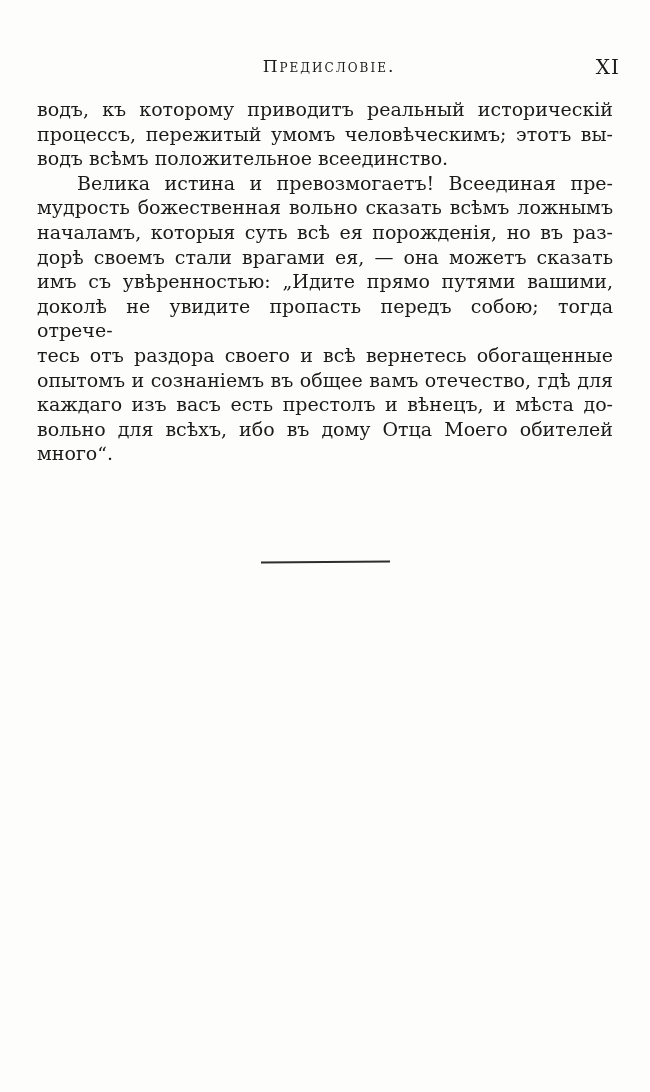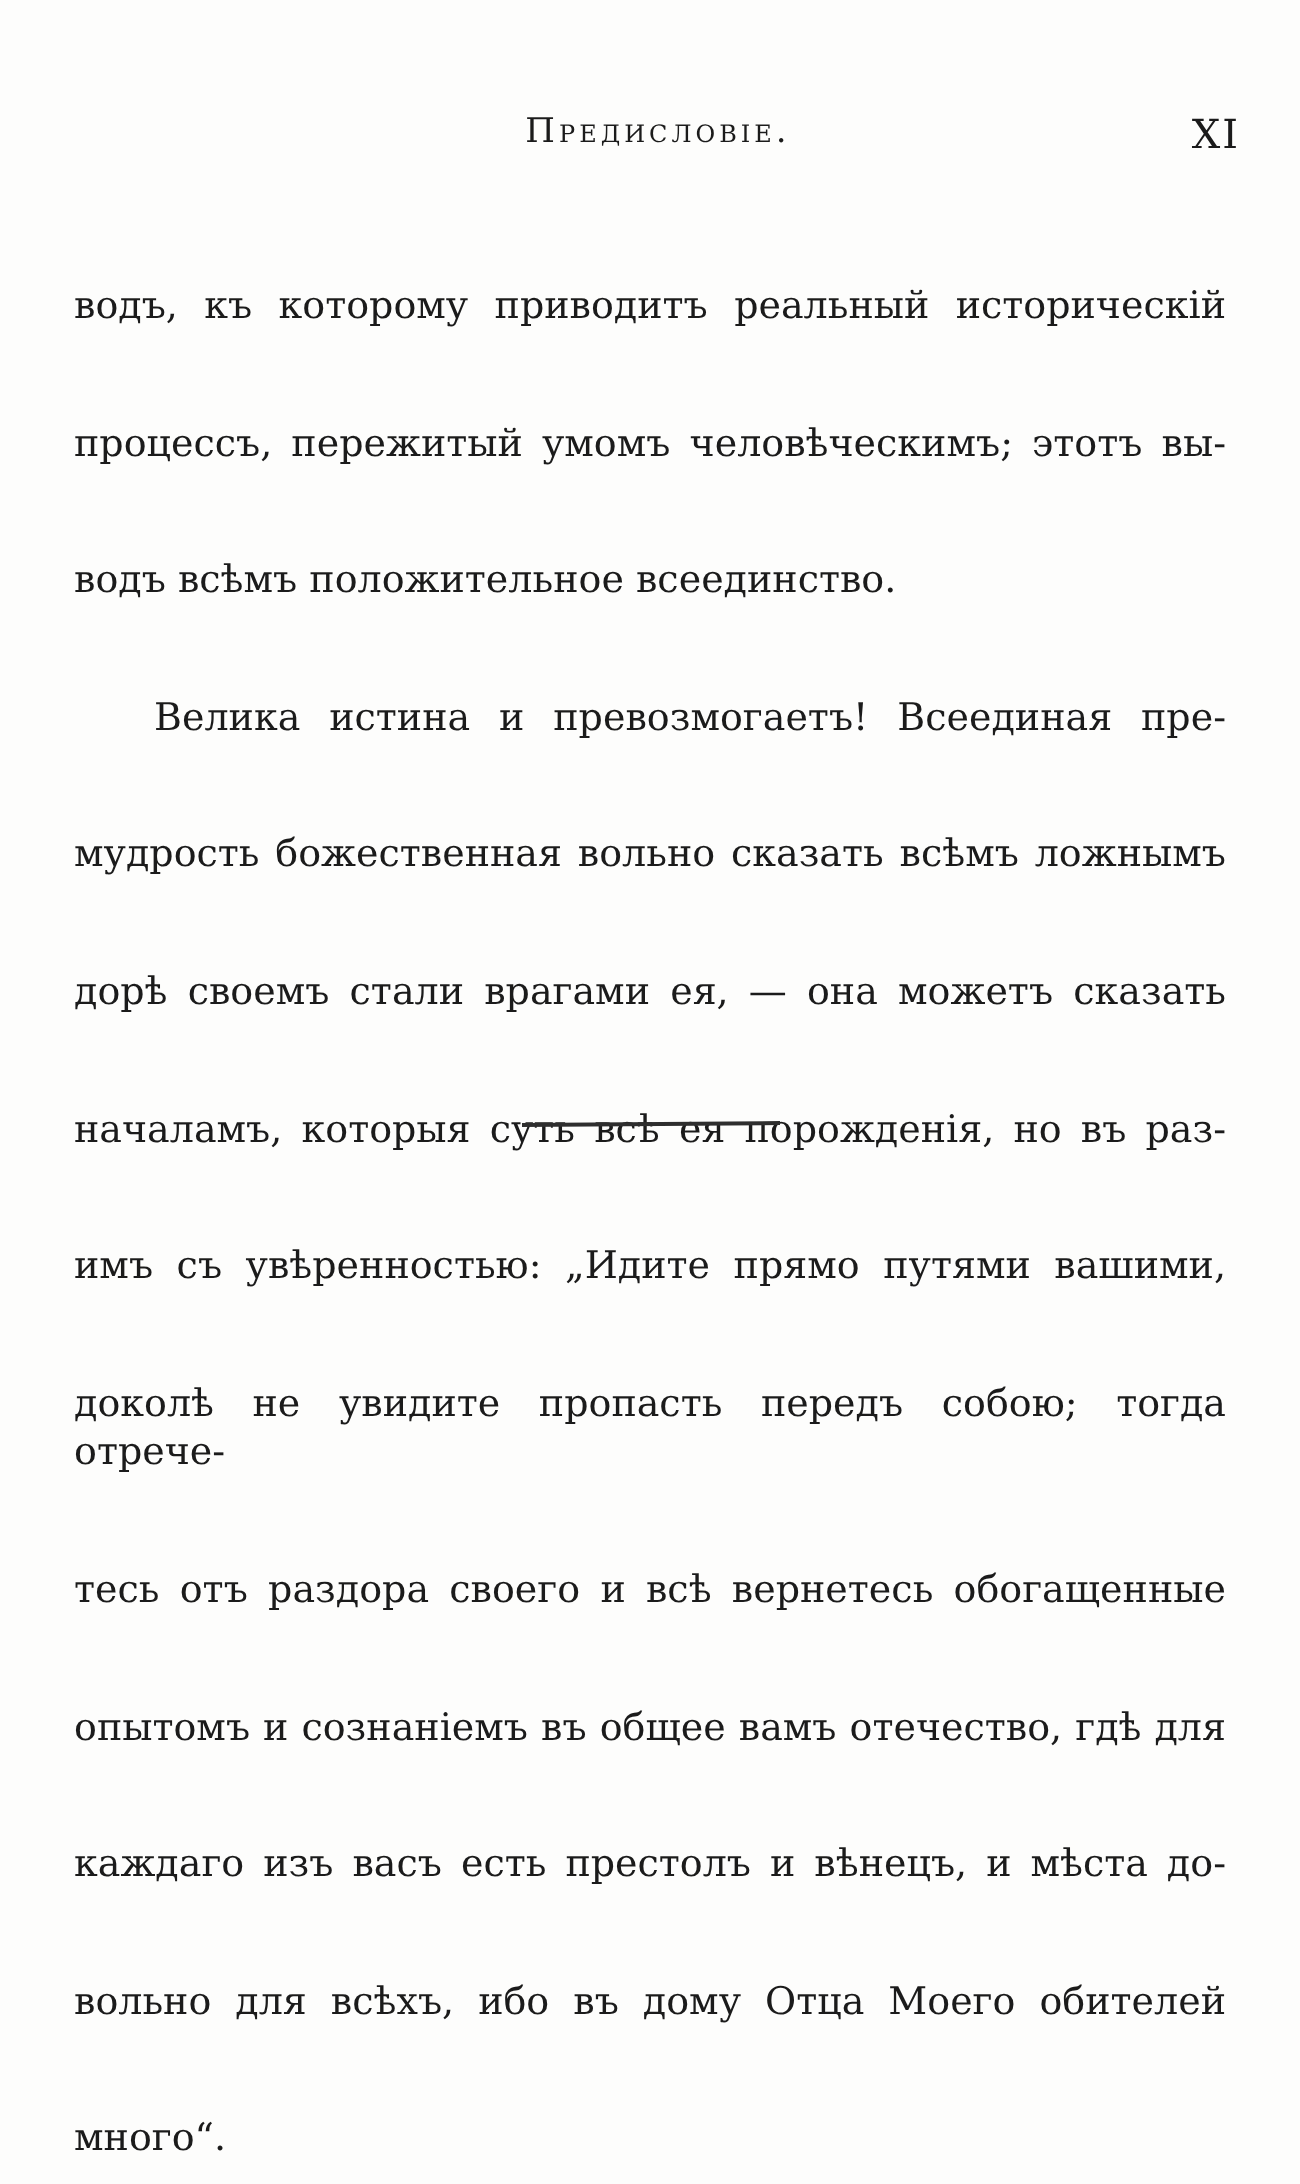--- a/index.html
+++ b/index.html
@@ -48,21 +48,20 @@
     width:576px;
     font-size:19px;
     line-height:24.6px;
   }
   .paragraph{margin:0;padding:0;}
   .line{
     text-align:justify;
     text-align-last:justify;
     -moz-text-align-last:justify;
     min-height:24.6px;
-    margin-top:44px;
   }
   .line.last{
     text-align-last:left;
     -moz-text-align-last:left;
   }
   .line.indent{
     text-indent:40px;
   }
   .italic{}
   .divider{
@@ -87,22 +86,22 @@
 
   <main class="body-text" id="body-text">
       <div class="paragraph">
         <div class="line"><span>водъ, къ которому приводитъ реальный историческій</span></div>
         <div class="line"><span>процессъ, пережитый умомъ человѣческимъ; этотъ вы-</span></div>
         <div class="line last"><span>водъ всѣмъ </span><span class="italic">положительное всеединство.</span></div>
       </div>
       <div class="paragraph">
         <div class="line indent"><span>Велика истина и превозмогаетъ! Всеединая пре-</span></div>
         <div class="line"><span>мудрость божественная вольно сказать всѣмъ ложнымъ</span></div>
+        <div class="line"><span>началамъ, которыя суть всѣ ея порожденія, но въ раз-</span></div>
         <div class="line"><span>дорѣ своемъ стали врагами ея, — она можетъ сказать</span></div>
-        <div class="line"><span>началамъ, которыя суть всѣ ея порожденія, но въ раз-</span></div>
         <div class="line"><span>имъ съ увѣренностью: „Идите прямо путями вашими,</span></div>
         <div class="line"><span>доколѣ не увидите пропасть передъ собою; тогда отрече-</span></div>
         <div class="line"><span>тесь отъ раздора своего и всѣ вернетесь обогащенные</span></div>
         <div class="line"><span>опытомъ и сознаніемъ въ общее вамъ отечество, гдѣ для</span></div>
         <div class="line"><span>каждаго изъ васъ есть престолъ и вѣнецъ, и мѣста до-</span></div>
         <div class="line"><span>вольно для всѣхъ, ибо въ дому Отца Моего обителей</span></div>
         <div class="line last"><span>много“.</span></div>
       </div>
     </main>
 

